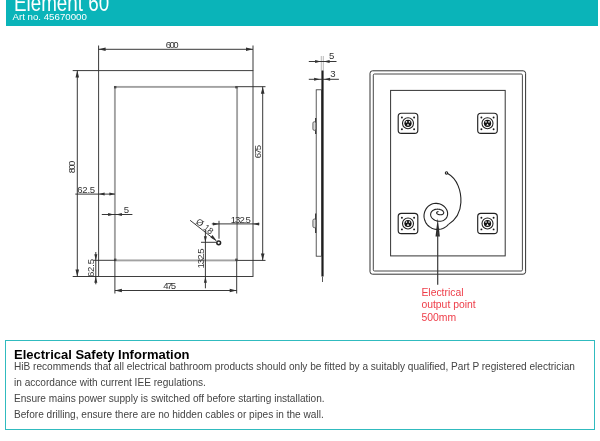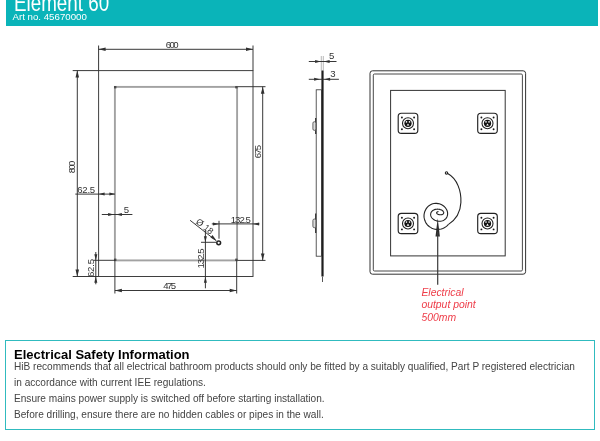--- a/index.html
+++ b/index.html
@@ -225,19 +225,19 @@
 
     <path d="M447.7,173.5 C457.5,178.8 461.4,191.5 460.9,202.5 C460.5,211.5 455.8,219.8 448.2,224.6" stroke="#222" stroke-width="1.1"></path>
 
     <path stroke="#222" stroke-width="1.1" d="M448.2,224.6 L447.0,225.8 L445.7,226.9 L444.3,227.7 L442.8,228.4 L441.3,229.0 L439.7,229.3 L438.1,229.4 L436.5,229.4 L434.9,229.2 L433.3,228.8 L431.9,228.2 L430.5,227.4 L429.2,226.5 L428.0,225.5 L427.0,224.4 L426.1,223.1 L425.4,221.8 L424.8,220.3 L424.4,218.9 L424.1,217.4 L424.0,215.9 L424.1,214.4 L424.4,212.9 L424.8,211.5 L425.4,210.2 L426.1,208.9 L427.0,207.7 L427.9,206.7 L429.0,205.7 L430.2,204.9 L431.4,204.3 L432.7,203.8 L434.0,203.5 L435.4,203.4 L436.7,203.4 L438.0,203.6 L439.3,203.8 L440.6,204.3 L441.7,204.8 L442.9,205.5 L443.9,206.2 L444.8,207.1 L445.6,208.0 L446.2,209.0 L446.8,210.0 L447.2,211.0 L447.5,212.1 L447.6,213.1 L447.6,214.2 L447.5,215.2 L447.2,216.1 L446.9,217.0 L446.4,217.9 L445.8,218.6 L445.1,219.3 L444.3,219.9 L443.5,220.4 L442.6,220.7 L441.6,221.0 L440.6,221.2 L439.7,221.3 L438.7,221.3 L437.7,221.1 L436.7,220.9 L435.8,220.6 L434.9,220.3 L434.1,219.8 L433.4,219.3 L432.7,218.7 L432.1,218.1 L431.6,217.5 L431.2,216.8 L430.9,216.1 L430.7,215.4 L430.6,214.7 L430.7,214.0 L430.8,213.4 L431.0,212.7 L431.3,212.1 L431.7,211.6 L432.1,211.1 L432.6,210.6 L433.2,210.2 L433.9,209.9 L434.6,209.6 L435.3,209.4 L436.0,209.3 L436.8,209.2 L437.5,209.1 L438.3,209.2 L439.0,209.3 L439.7,209.4 L440.3,209.6 L441.0,209.8 L441.5,210.0 L442.0,210.3 L442.5,210.6 L442.9,211.0 L443.2,211.3 L443.4,211.7 L443.6,212.0 L443.7,212.4 L443.7,212.7 L443.7,213.0 L443.6,213.3 L443.4,213.6 L443.2,213.9 L443.0,214.1 L442.7,214.3 L442.3,214.5 L441.9,214.6 L441.5,214.7 L441.1,214.8 L440.7,214.8 L440.2,214.8 L439.8,214.8 L439.4,214.7 L439.0,214.6 L438.6,214.5 L438.2,214.4 L437.9,214.3 L437.6,214.1 L437.4,213.9 L437.1,213.7 L437.0,213.6 L436.8,213.4 L436.7,213.2 L436.7,213.0 L436.7,212.8 L436.7,212.6 L436.8,212.5 L436.9,212.3 L437.0,212.2 L437.2,212.0 L437.3,211.9 L437.5,211.8 L437.8,211.7 L438.0,211.7 L438.2,211.6 L438.5,211.5" fill="none"></path>
 
     <path d="M437.7,218.3 L439.9,236.5 L435.5,236.5 Z" fill="#2b2b2b" stroke="none"></path>
     <line x1="437.7" y1="232" x2="437.7" y2="284.7" stroke="#3a3a3a" stroke-width="1.2"></line>
   </g>
 </svg>
 
-<div class="abs" style="left:421.4px;top:286.7px;width:80px;font-size:10.4px;line-height:12.4px;color:#ee3d49;font-style:italic;">Electrical<br>output point<br>500mm</div>
+<div class="abs" style="left:421.4px;top:286.7px;width:80px;font-size:10.4px;line-height:12.4px;color:#ee3d49;">Electrical<br>output point<br>500mm</div>
 
 <div class="abs" style="left:4.5px;top:340px;width:590.5px;height:89.5px;border:1px solid #30bbbf;box-sizing:border-box;background:#fff;"></div>
 
 <div class="abs" style="left:14px;top:346.5px;font-size:13px;font-weight:bold;color:#000;">Electrical Safety Information</div>
 
 <div class="abs" style="left:14px;top:359.3px;width:592px;font-size:10.1px;line-height:15.9px;color:#444;">HiB recommends that all electrical bathroom products should only be fitted by a suitably qualified, Part P registered electrician<br>in accordance with current IEE regulations.<br>Ensure mains power supply is switched off before starting installation.<br>Before drilling, ensure there are no hidden cables or pipes in the wall.</div>
 
 </body></html>

